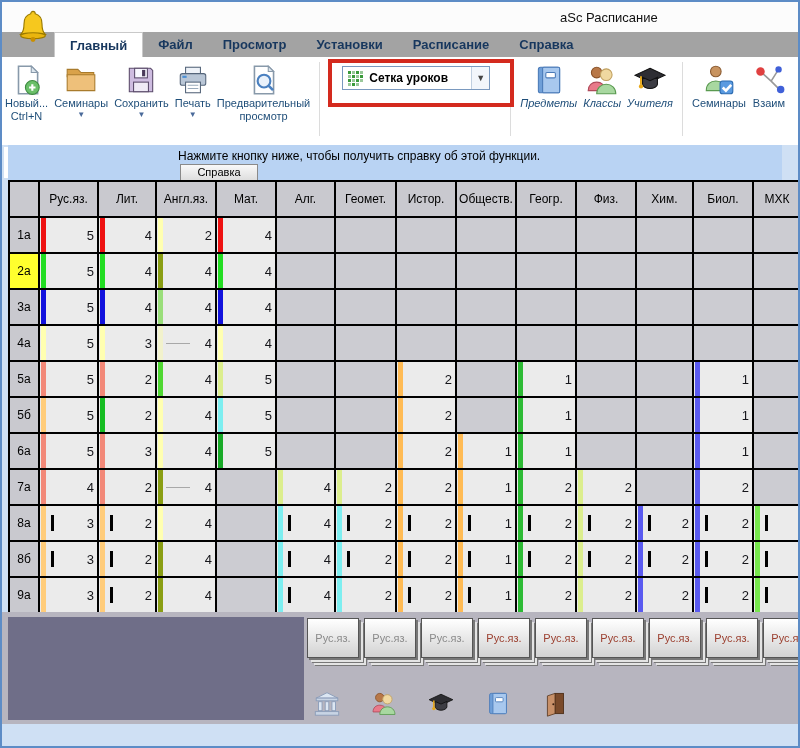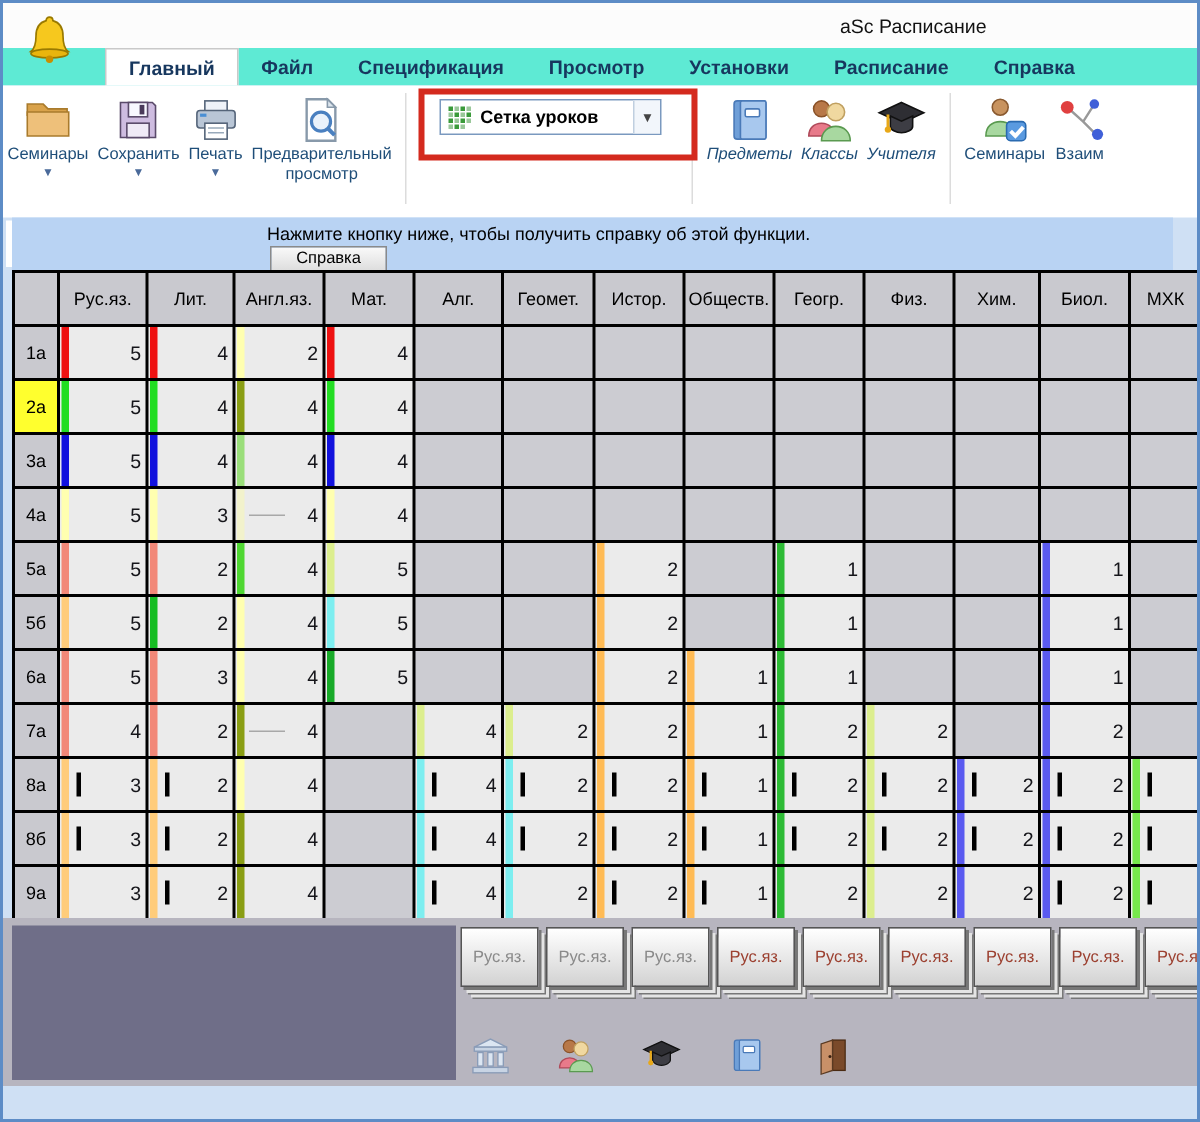--- a/index.html
+++ b/index.html
@@ -4,22 +4,22 @@
 <style>
   html,body{margin:0;padding:0;background:#e8e8e8;}
   .window{position:relative;width:800px;height:748px;box-sizing:border-box;border:2px solid #5d8cc6;
           background:#cfe0f4;font-family:"Liberation Sans",sans-serif;overflow:hidden;}
   
   .titlebar{position:absolute;left:0;top:0;width:100%;height:30px;background:#fcfcfc;}
   .apptitle{position:absolute;left:558px;top:8px;font-size:13px;color:#111;white-space:nowrap;}
   .bell{position:absolute;left:13px;top:2px;width:36px;height:44px;z-index:6;}
   .bell svg{width:100%;height:100%;}
   
-  .tabrow{position:absolute;left:0;top:30px;width:100%;height:25px;background:#5eead4;display:flex;
-          padding-left:68px;box-sizing:border-box;}
+  .tabrow{position:absolute;left:0;top:30px;width:100%;height:25px;background:#a3a3a3;display:flex;
+          padding-left:52px;box-sizing:border-box;}
   .tab{font-size:13px;font-weight:bold;color:#17375e;padding:5px 15px 0 15px;height:25px;box-sizing:border-box;}
   .tab.active{background:#fff;border:1px solid #c9c9c9;border-bottom:none;}
   
   .toolbar{position:absolute;left:0;top:55px;width:100%;height:88px;background:#fff;display:flex;align-items:flex-start;}
   .tbtn{display:flex;flex-direction:column;align-items:center;margin-top:6px;padding:0 3px;}
   .tbicon{width:34px;height:34px;display:block;}
   .tbicon svg{width:100%;height:100%;}
   .tblabel{font-size:11px;color:#1f4e79;line-height:13px;text-align:center;white-space:nowrap;}
   .tbarrow{font-size:8px;color:#4a6a9a;line-height:9px;}
   .vsep{width:1px;background:#dcdcdc;height:74px;margin:5px 6px 0 6px;flex:none;}
@@ -74,29 +74,38 @@
           <path d="M16 3c-1.2 0-2 .9-2 2.1C10 6.2 8 9.7 8 14.2c0 6-1.5 8-3 9.2h22c-1.5-1.2-3-3.2-3-9.2 0-4.5-2-8-6-9.1C18 3.9 17.2 3 16 3z" fill="#f6c81e" stroke="#9a7a00" stroke-width="1"></path>
           <ellipse cx="16" cy="24.6" rx="11" ry="2.6" fill="#e9b50e" stroke="#9a7a00"></ellipse>
           <circle cx="16" cy="28" r="2.2" fill="#c98f00"></circle>
         </svg></span>
     <span class="apptitle">aSc Расписание</span>
   </div>
 
   <div class="tabrow">
       <div class="tab active">Главный</div>
       <div class="tab">Файл</div>
-      <div class="tab">Спецификация</div>
       <div class="tab">Просмотр</div>
       <div class="tab">Установки</div>
       <div class="tab">Расписание</div>
       <div class="tab">Справка</div>
     </div>
 
   <div class="toolbar">
     <div id="tb-file" style="display:flex;">
+        <div class="tbtn">
+          <span class="tbicon"><svg viewBox="0 0 32 32">
+              <path d="M8 3h12l6 6v20H8z" fill="#fff" stroke="#8899aa" stroke-width="1.5"></path>
+              <path d="M20 3l6 6h-6z" fill="#dde6ee" stroke="#8899aa"></path>
+              <circle cx="21" cy="23" r="6.5" fill="#6abf69" stroke="#3d8b40"></circle>
+              <path d="M21 20v6M18 23h6" stroke="#fff" stroke-width="2"></path>
+            </svg></span>
+          <div class="tblabel">Новый...</div>
+          <div class="tblabel">Ctrl+N</div>
+        </div>
         <div class="tbtn">
           <span class="tbicon"><svg viewBox="0 0 32 32">
               <path d="M3 6h10l3 3h12v4H3z" fill="#d9a24a" stroke="#a97b2c"></path>
               <path d="M3 11h26v15H3z" fill="#eec07a" stroke="#a97b2c"></path>
             </svg></span>
           <div class="tblabel">Семинары</div>
           <div class="tbarrow">▼</div>
         </div>
         <div class="tbtn">
           <span class="tbicon"><svg viewBox="0 0 32 32">

